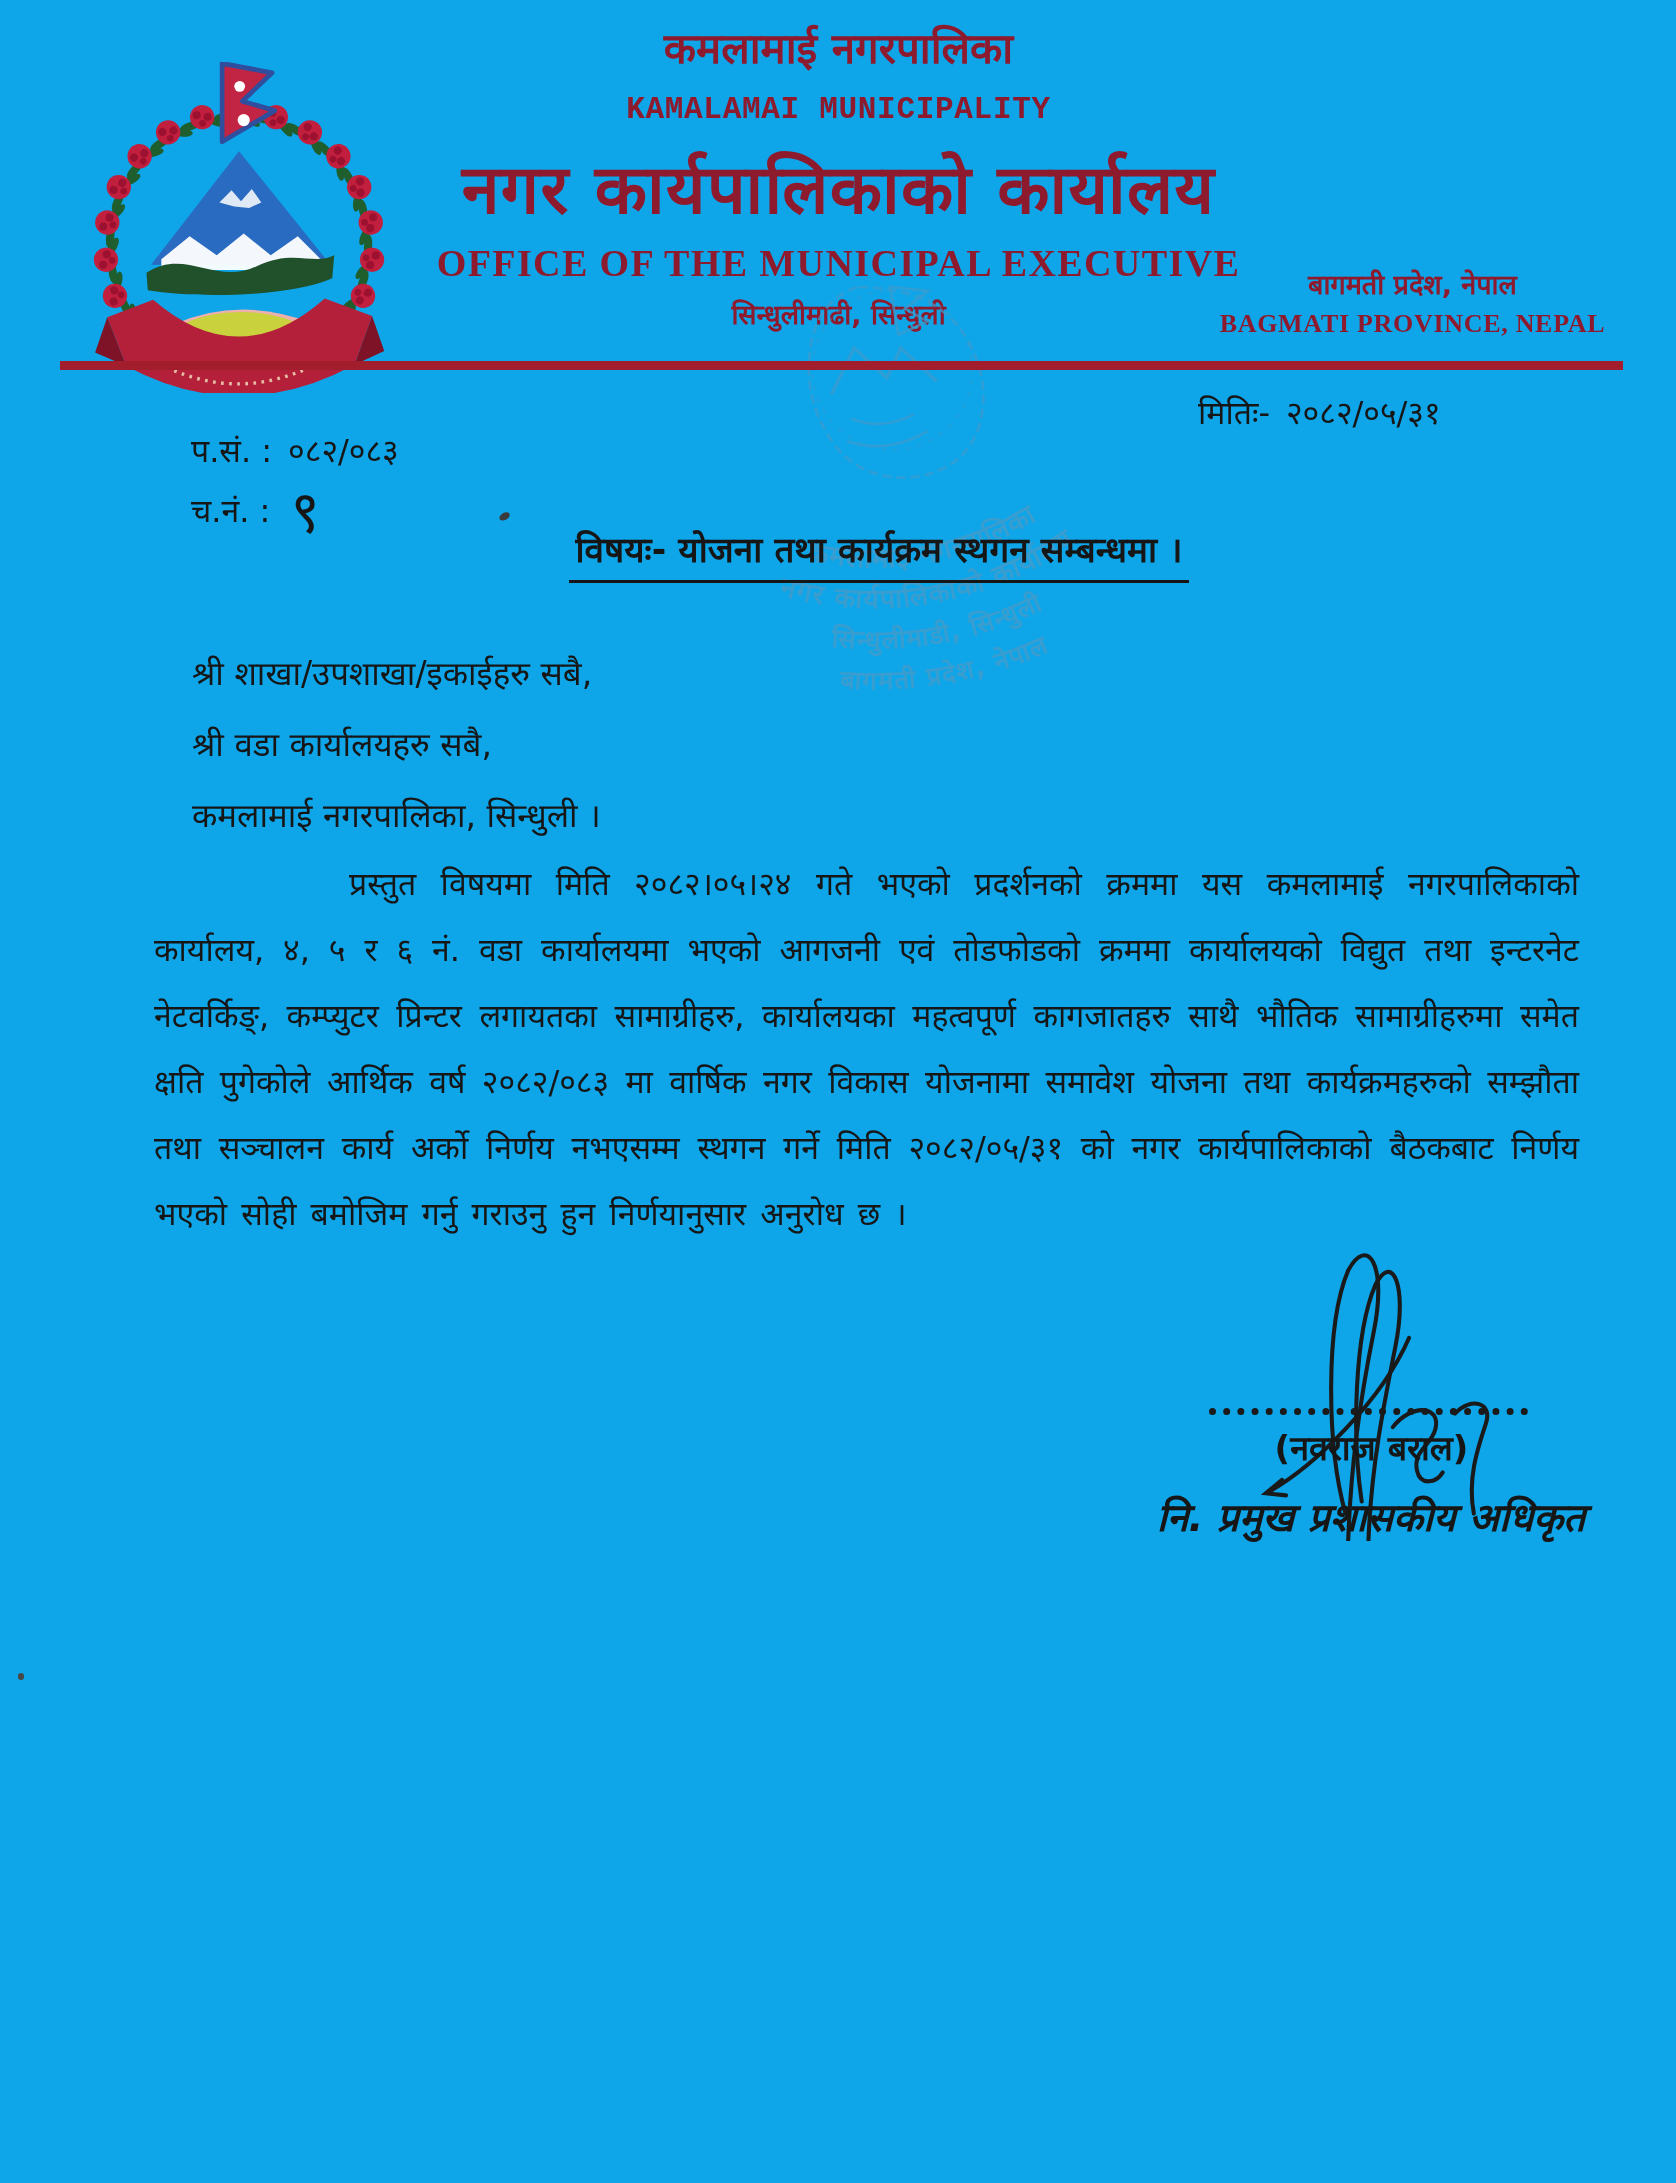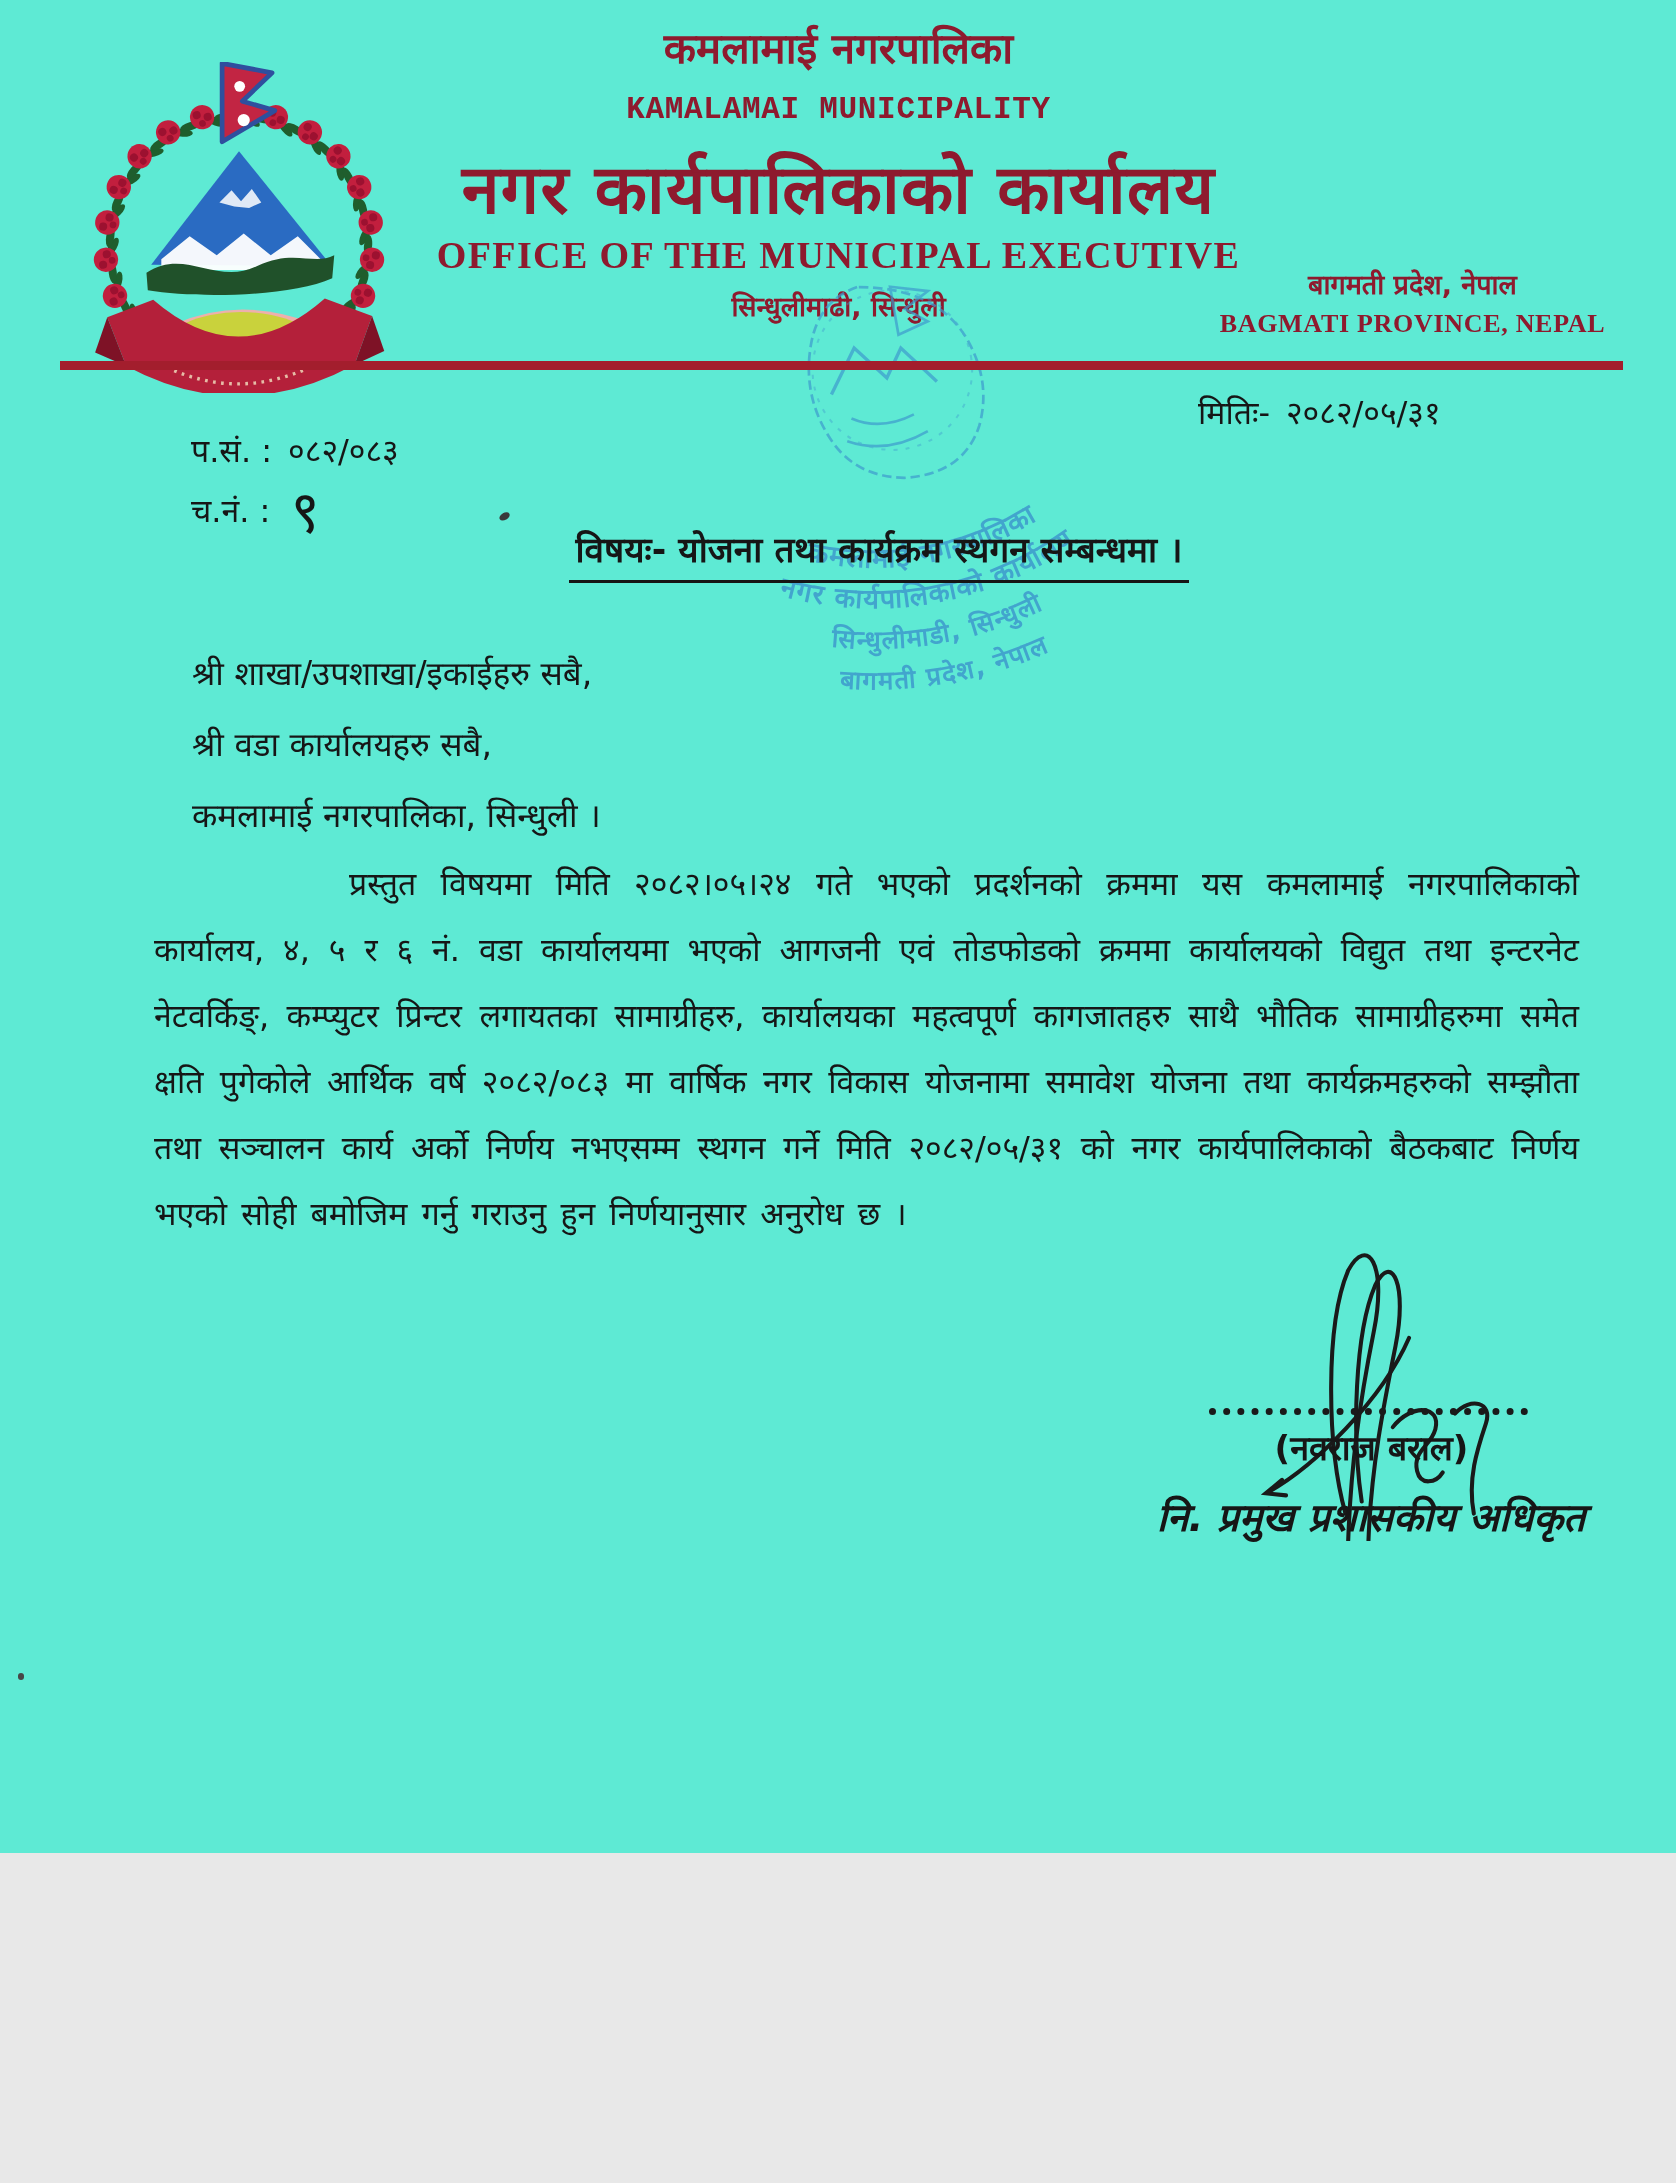--- a/index.html
+++ b/index.html
@@ -1,26 +1,26 @@
 <!DOCTYPE html>
 <html style="font-size:10.8px"><head>
 <meta charset="utf-8">
 <style>
   html,body{margin:0;padding:0;background:#e8e8e8;}
-  .page{position:relative;width:1676px;height:1853px;background:#5eead4;overflow:hidden;
+  .page{position:relative;width:1676px;height:2183px;background:#0ea5e9;overflow:hidden;
         font-family:"DejaVu Sans",sans-serif;color:#161616;}
 
   
   .lh{position:absolute;left:284px;top:17.6px;width:1109px;text-align:center;
       color:#8e1a2e;white-space:nowrap;}
   .lh-np1{font-size:42px;font-weight:700;}
   .lh-en1{font-size:31px;font-weight:700;letter-spacing:0.7px;margin-top:17px;
           font-family:Liberation Mono, monospace;}
   .lh-np2{font-size:68px;font-weight:700;margin-top:13.5px;letter-spacing:1.4px;}
-  .lh-en2{font-size:38px;font-weight:700;letter-spacing:1.4px;
+  .lh-en2{font-size:38px;font-weight:700;margin-top:8px;letter-spacing:1.4px;
           font-family:"Liberation Serif","DejaVu Serif",serif;}
   .lh-np3{font-size:27px;font-weight:700;margin-top:9.5px;}
   .lh-en3{font-size:30px;font-weight:700;margin-top:2.7px;letter-spacing:1.4px;
           font-family:"Liberation Serif","DejaVu Serif",serif;}
   .prov{position:absolute;left:1193px;top:265px;width:439px;text-align:center;
         color:#8e1a2e;font-weight:700;white-space:nowrap;}
   .prov-np{font-size:27px;}
   .prov-en{font-size:26px;margin-top:6.8px;letter-spacing:0.7px;
            font-family:"Liberation Serif","DejaVu Serif",serif;}
   .rule{position:absolute;left:60px;top:361px;width:1563px;height:8.8px;background:#a31e2d;}

